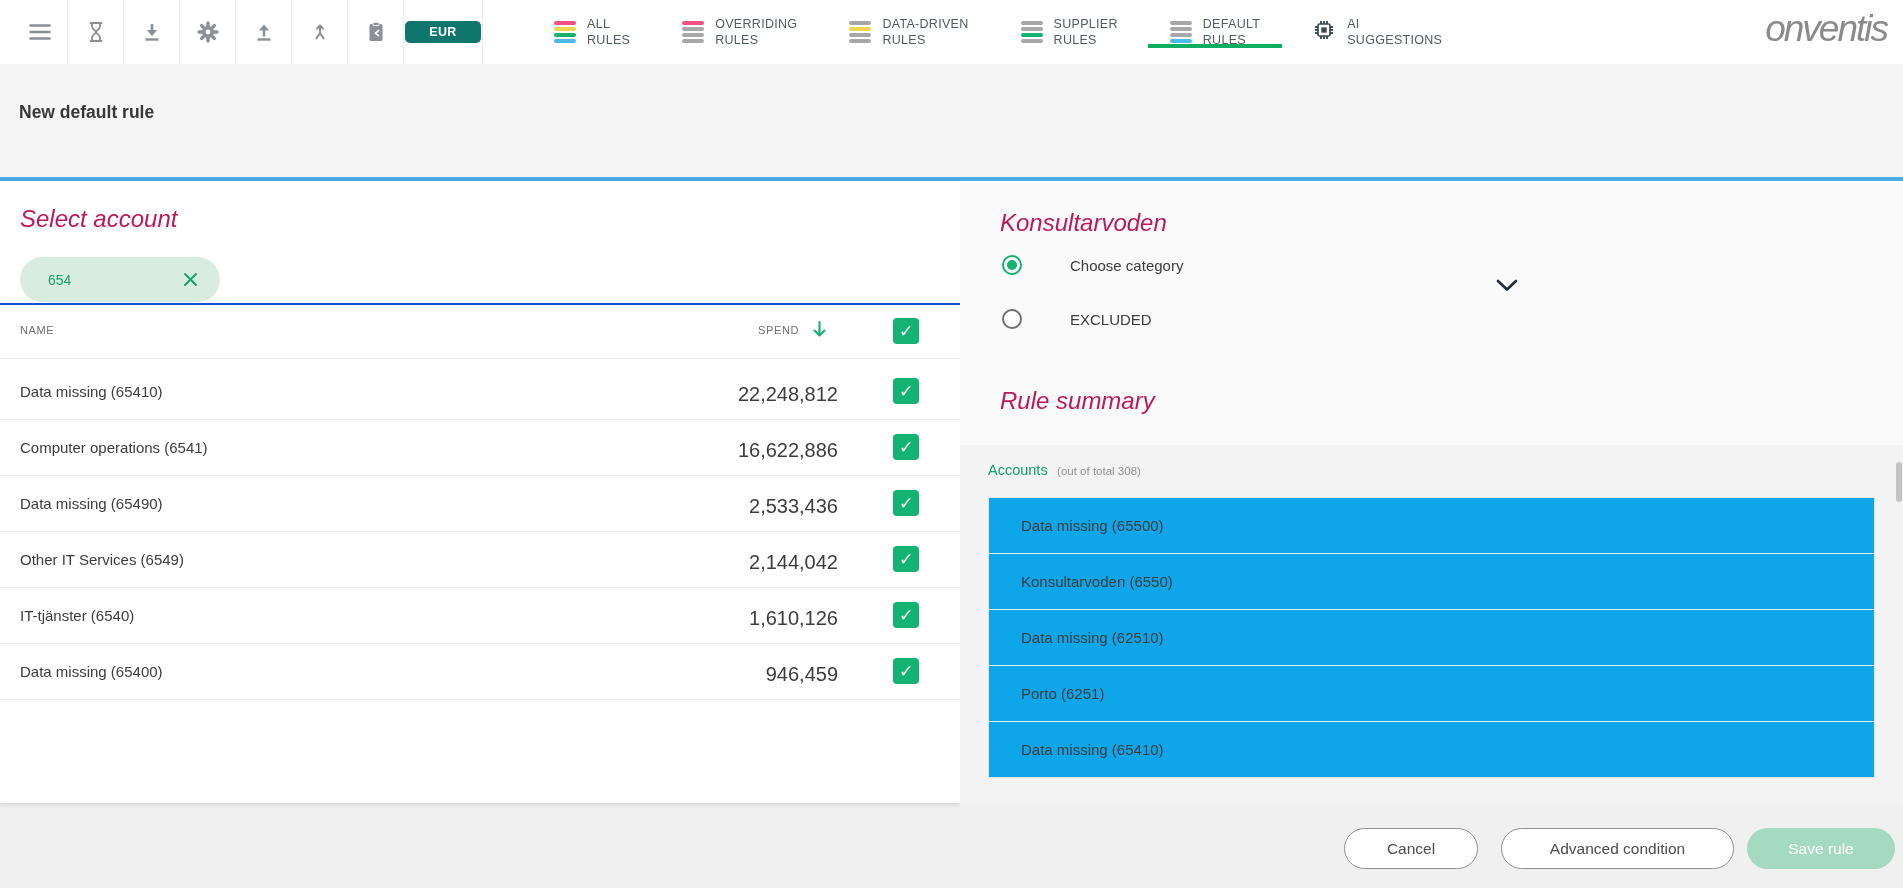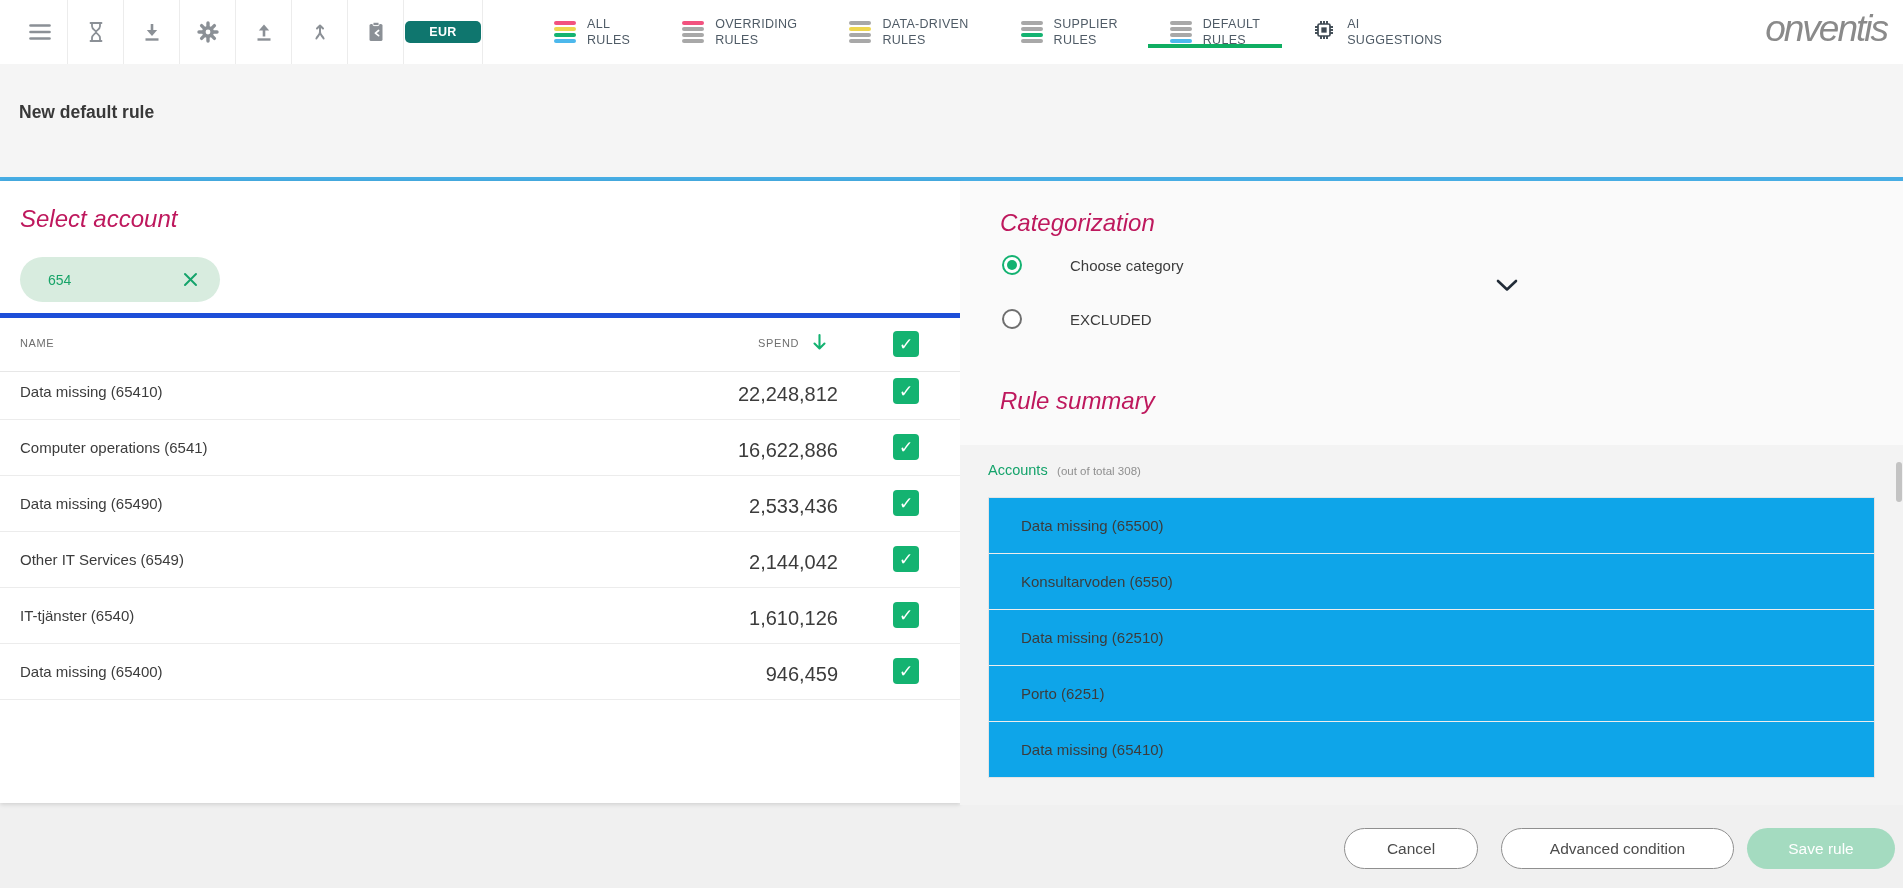--- a/index.html
+++ b/index.html
@@ -33,21 +33,21 @@
 
   
   .left-card{position:absolute;left:0;top:181px;width:960px;height:622px;background:#fff;
              box-shadow:0 2px 4px rgba(0,0,0,.10),2px 0 4px rgba(0,0,0,.04);}
   .left-card h2,.section-h{margin:0;font-size:24px;font-weight:400;color:#be185d;font-style:italic;}
   .left-card h2{position:absolute;left:20px;top:24px;}
   .chip{position:absolute;left:20px;top:76px;width:200px;height:45px;border-radius:23px;
         background:#d8ecdf;display:flex;align-items:center;cursor:default;gap:12px;}
   .chip-text{margin-left:28px;font-size:14px;color:#17a468;flex:1;}
   .chip-x{margin-right:22px;display:flex;cursor:pointer;}
-  .thead{position:absolute;left:0;top:132px;width:960px;height:53px;border-top:5px solid #1d4ed8;
+  .thead{position:absolute;left:0;top:122px;width:960px;height:53px;border-top:2px solid #1d4ed8;
          border-bottom:1px solid #e7e7e7;}
   .col-h{position:absolute;font-size:11px;letter-spacing:.6px;color:#6f6f6f;top:19px;text-transform:uppercase;}
   .col-name{left:20px;}
   .spend-h{position:absolute;right:132px;top:15px;display:flex;align-items:center;gap:12px;cursor:pointer;}
   .rows{position:absolute;left:0;top:183px;width:960px;}
   .row{position:relative;height:55px;border-bottom:1px solid #ececec;cursor:pointer;}
   .row-name{position:absolute;left:20px;top:19px;font-size:15px;color:#3c3c3c;}
   .row-spend{position:absolute;right:122px;top:19px;font-size:20px;color:#3c3c3c;}
   .cbx{position:absolute;right:41px;width:26px;height:26px;border-radius:4px;background:#14b371;
        display:flex;align-items:center;justify-content:center;cursor:pointer;
@@ -299,21 +299,21 @@
         </div>
         <div class="row">
           <span class="row-name">Data missing (65400)</span>
           <span class="row-spend">946,459</span>
           <span class="cbx">✓</span>
         </div>
       </div>
   </section>
 
   <section class="right-top">
-    <h2 class="section-h h-cat">Categorization</h2>
+    <h2 class="section-h h-cat">Konsultarvoden</h2>
     <div id="radio-options">
         <div class="radio-row r0">
           <span class="radio sel"></span>
           <span class="radio-label">Choose category</span>
         </div>
         <div class="radio-row r1">
           <span class="radio"></span>
           <span class="radio-label">EXCLUDED</span>
         </div>
       </div>

